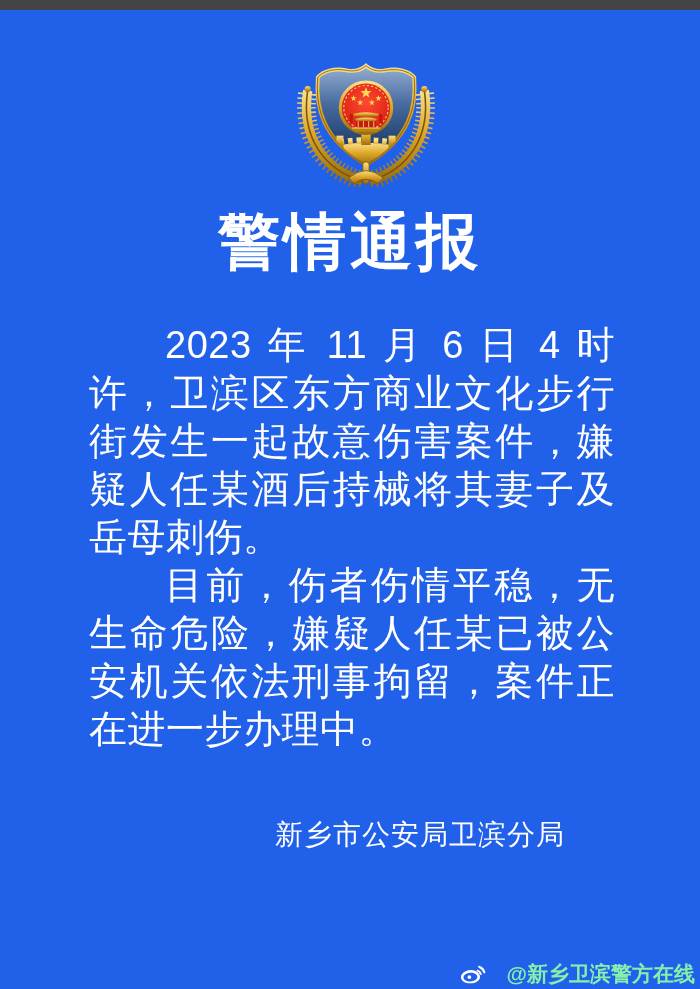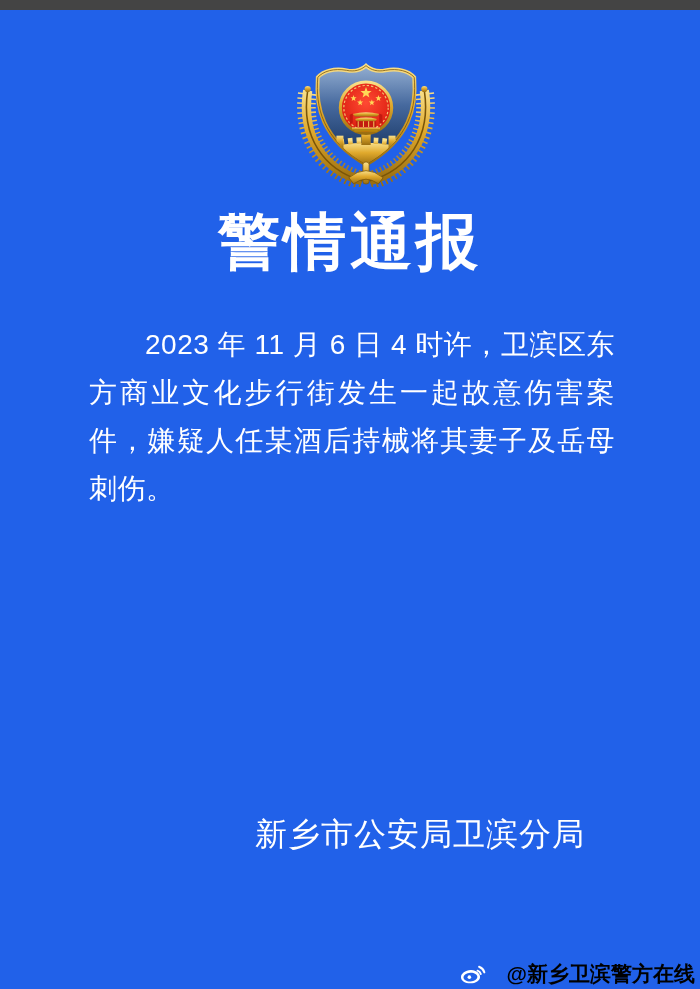--- a/index.html
+++ b/index.html
@@ -36,49 +36,49 @@
     font-weight: 700;
     letter-spacing: 4px;
     line-height: 76px;
     color: #ffffff;
   }
   .body-text {
     position: absolute;
     top: 311px;
     left: 89px;
     width: 526px;
-    font-size: 28px;
+    font-size: 38px;
     line-height: 48px;
     text-align: justify;
     letter-spacing: 0.5px;
   }
   .body-text p {
     margin: 0;
     text-indent: 2em;
   }
   .signature-block {
     position: absolute;
     top: 800px;
     left: 140px;
     width: 560px;
     text-align: center;
-    font-size: 32px;
+    font-size: 28px;
     line-height: 49px;
     letter-spacing: 1px;
   }
   .watermark {
     position: absolute;
     top: 950px;
     right: 5px;
     display: flex;
     align-items: center;
     gap: 21px;
     font-size: 21px;
     font-weight: 700;
-    color: #000000;
+    color: #86efac;
     white-space: nowrap;
   }
   .watermark svg { width: 27px; height: 24px; display: block; }
 </style>
 </head>
 <body>
 
 <div class="poster">
 
   <div class="emblem">
@@ -145,20 +145,21 @@
 
       <rect x="96" y="148" width="8" height="28" rx="3" fill="url(#gold)" stroke="#7a5508" stroke-width="1"></rect>
       <path d="M78,168 Q100,150 122,168 L116,176 Q100,164 84,176 Z" fill="url(#gold)" stroke="#7a5508" stroke-width="1"></path>
     </svg>
   </div>
 
   <h1 class="title">警情通报</h1>
 
   <div class="body-text">
     <p>2023 年 11 月 6 日 4 时许，卫滨区东方商业文化步行街发生一起故意伤害案件，嫌疑人任某酒后持械将其妻子及岳母刺伤。</p>
+    <p>目前，伤者伤情平稳，无生命危险，嫌疑人任某已被公安机关依法刑事拘留，案件正在进一步办理中。</p>
   </div>
 
   <div class="signature-block">
     <div>新乡市公安局卫滨分局</div>
   </div>
 
   <div class="watermark">
     <span>
       <svg viewBox="0 0 30 26" xmlns="http://www.w3.org/2000/svg" aria-hidden="true">
         <path fill="#ffffff" fill-rule="evenodd" d="M13,8.6 C7,8.9 2.2,12.6 2.2,16.6 C2.2,20.7 7,23.4 12.6,23.4 C18.6,23.4 23.4,20.3 23.4,16.3 C23.4,12.9 19.4,8.3 13,8.6 Z

